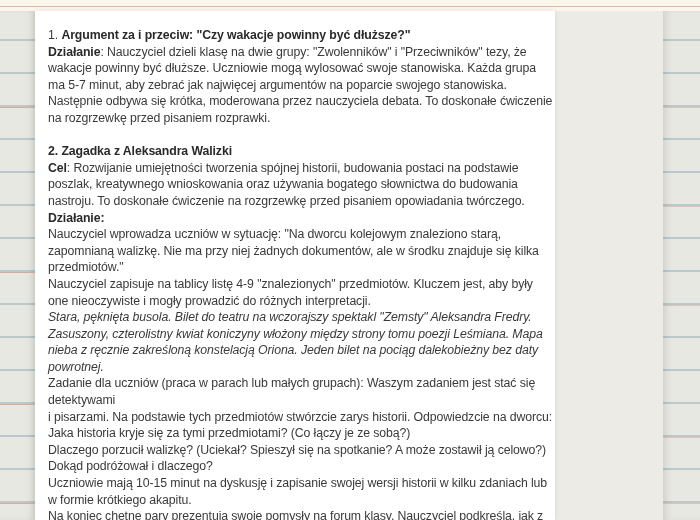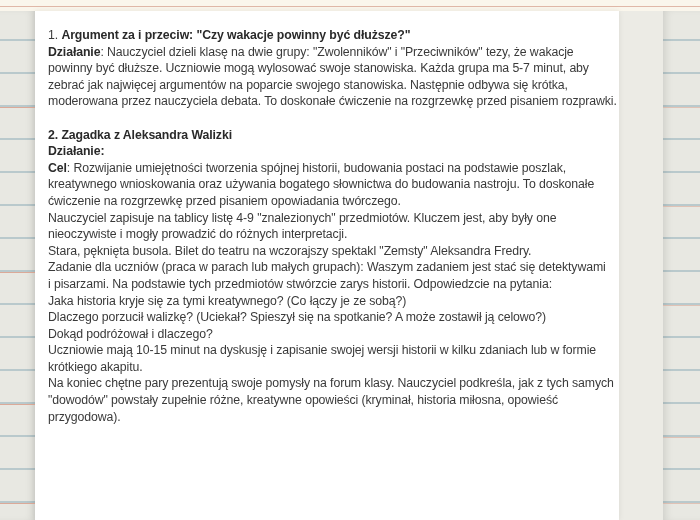--- a/index.html
+++ b/index.html
@@ -47,21 +47,21 @@
     }
     .red-rule {
       position: absolute;
       height: 1px;
       background: #dba998;
     }
     .card {
       position: absolute;
       left: 35px;
       top: 11px;
-      width: 584px;
+      width: 520px;
       bottom: 0;
       background: #ffffff;
       box-shadow: 0 0 6px rgba(0,0,0,0.08);
       padding: 16px 0 0 13px;
       box-sizing: border-box;
       color: #3a3a3a;
       font-size: 12.3px;
       line-height: 16.6px;
       letter-spacing: -0.1px;
     }
@@ -69,20 +69,21 @@
       margin: 0;
     }
     .section {
       margin: 0 0 16.6px 0;
     }
     b, strong {
       font-weight: bold;
       color: #2a2a2a;
     }
     .it {
+      font-style: italic;
     }
   </style>
 </head>
 <body>
 
 <div class="top-band">
   <div class="rule"></div>
 </div>
 
 <div class="paper-side left">
@@ -108,26 +109,28 @@
       <b>Argument za i przeciw: "Czy wakacje powinny być dłuższe?"</b>
     </p>
     <p><b>Działanie</b><span>: Nauczyciel dzieli klasę na dwie grupy: "Zwolenników" i "Przeciwników" tezy, że wakacje powinny być dłuższe. Uczniowie mogą wylosować swoje stanowiska. Każda grupa ma 5-7 minut, aby zebrać jak najwięcej argumentów na poparcie swojego stanowiska. Następnie odbywa się krótka, moderowana przez nauczyciela debata. To doskonałe ćwiczenie na rozgrzewkę przed pisaniem rozprawki.</span></p>
   </div>
 
   <div class="section">
     <p>
       <b>2.</b>
       <b>Zagadka z Aleksandra Walizki</b>
     </p>
+    <p><b>Cel</b><span>: Rozwijanie umiejętności tworzenia spójnej historii, budowania postaci na podstawie poszlak, kreatywnego wnioskowania oraz używania bogatego słownictwa do budowania nastroju. To doskonałe ćwiczenie na rozgrzewkę przed pisaniem opowiadania twórczego.</span></p>
     <p><b>Działanie</b><b>:</b></p>
-    <p><b>Cel</b><span>: Rozwijanie umiejętności tworzenia spójnej historii, budowania postaci na podstawie poszlak, kreatywnego wnioskowania oraz używania bogatego słownictwa do budowania nastroju. To doskonałe ćwiczenie na rozgrzewkę przed pisaniem opowiadania twórczego.</span></p>
+    <p>Nauczyciel wprowadza uczniów w sytuację: "Na dworcu kolejowym znaleziono starą, zapomnianą walizkę. Nie ma przy niej żadnych dokumentów, ale w środku znajduje się kilka przedmiotów."</p>
     <p>Nauczyciel zapisuje na tablicy listę 4-9 "znalezionych" przedmiotów. Kluczem jest, aby były one nieoczywiste i mogły prowadzić do różnych interpretacji.</p>
     <p class="it">Stara, pęknięta busola. Bilet do teatru na wczorajszy spektakl "Zemsty" Aleksandra Fredry.</p>
+    <p class="it">Zasuszony, czterolistny kwiat koniczyny włożony między strony tomu poezji Leśmiana. Mapa nieba z ręcznie zakreśloną konstelacją Oriona. Jeden bilet na pociąg dalekobieżny bez daty powrotnej.</p>
     <p>Zadanie dla uczniów (praca w parach lub małych grupach): Waszym zadaniem jest stać się detektywami</p>
-    <p>i pisarzami. Na podstawie tych przedmiotów stwórzcie zarys historii. Odpowiedzcie na pytania:</p>
-    <p>Jaka historia kryje się za tymi kreatywnego? (Co łączy je ze sobą?)</p>
+    <p>i pisarzami. Na podstawie tych przedmiotów stwórzcie zarys historii. Odpowiedzcie na dworcu:</p>
+    <p>Jaka historia kryje się za tymi przedmiotami? (Co łączy je ze sobą?)</p>
     <p>Dlaczego porzucił walizkę? (Uciekał? Spieszył się na spotkanie? A może zostawił ją celowo?)</p>
     <p>Dokąd podróżował i dlaczego?</p>
     <p>Uczniowie mają 10-15 minut na dyskusję i zapisanie swojej wersji historii w kilku zdaniach lub w formie krótkiego akapitu.</p>
     <p>Na koniec chętne pary prezentują swoje pomysły na forum klasy. Nauczyciel podkreśla, jak z tych samych "dowodów" powstały zupełnie różne, kreatywne opowieści (kryminał, historia miłosna, opowieść przygodowa).</p>
   </div>
 
 </div>
 
 </body></html>

